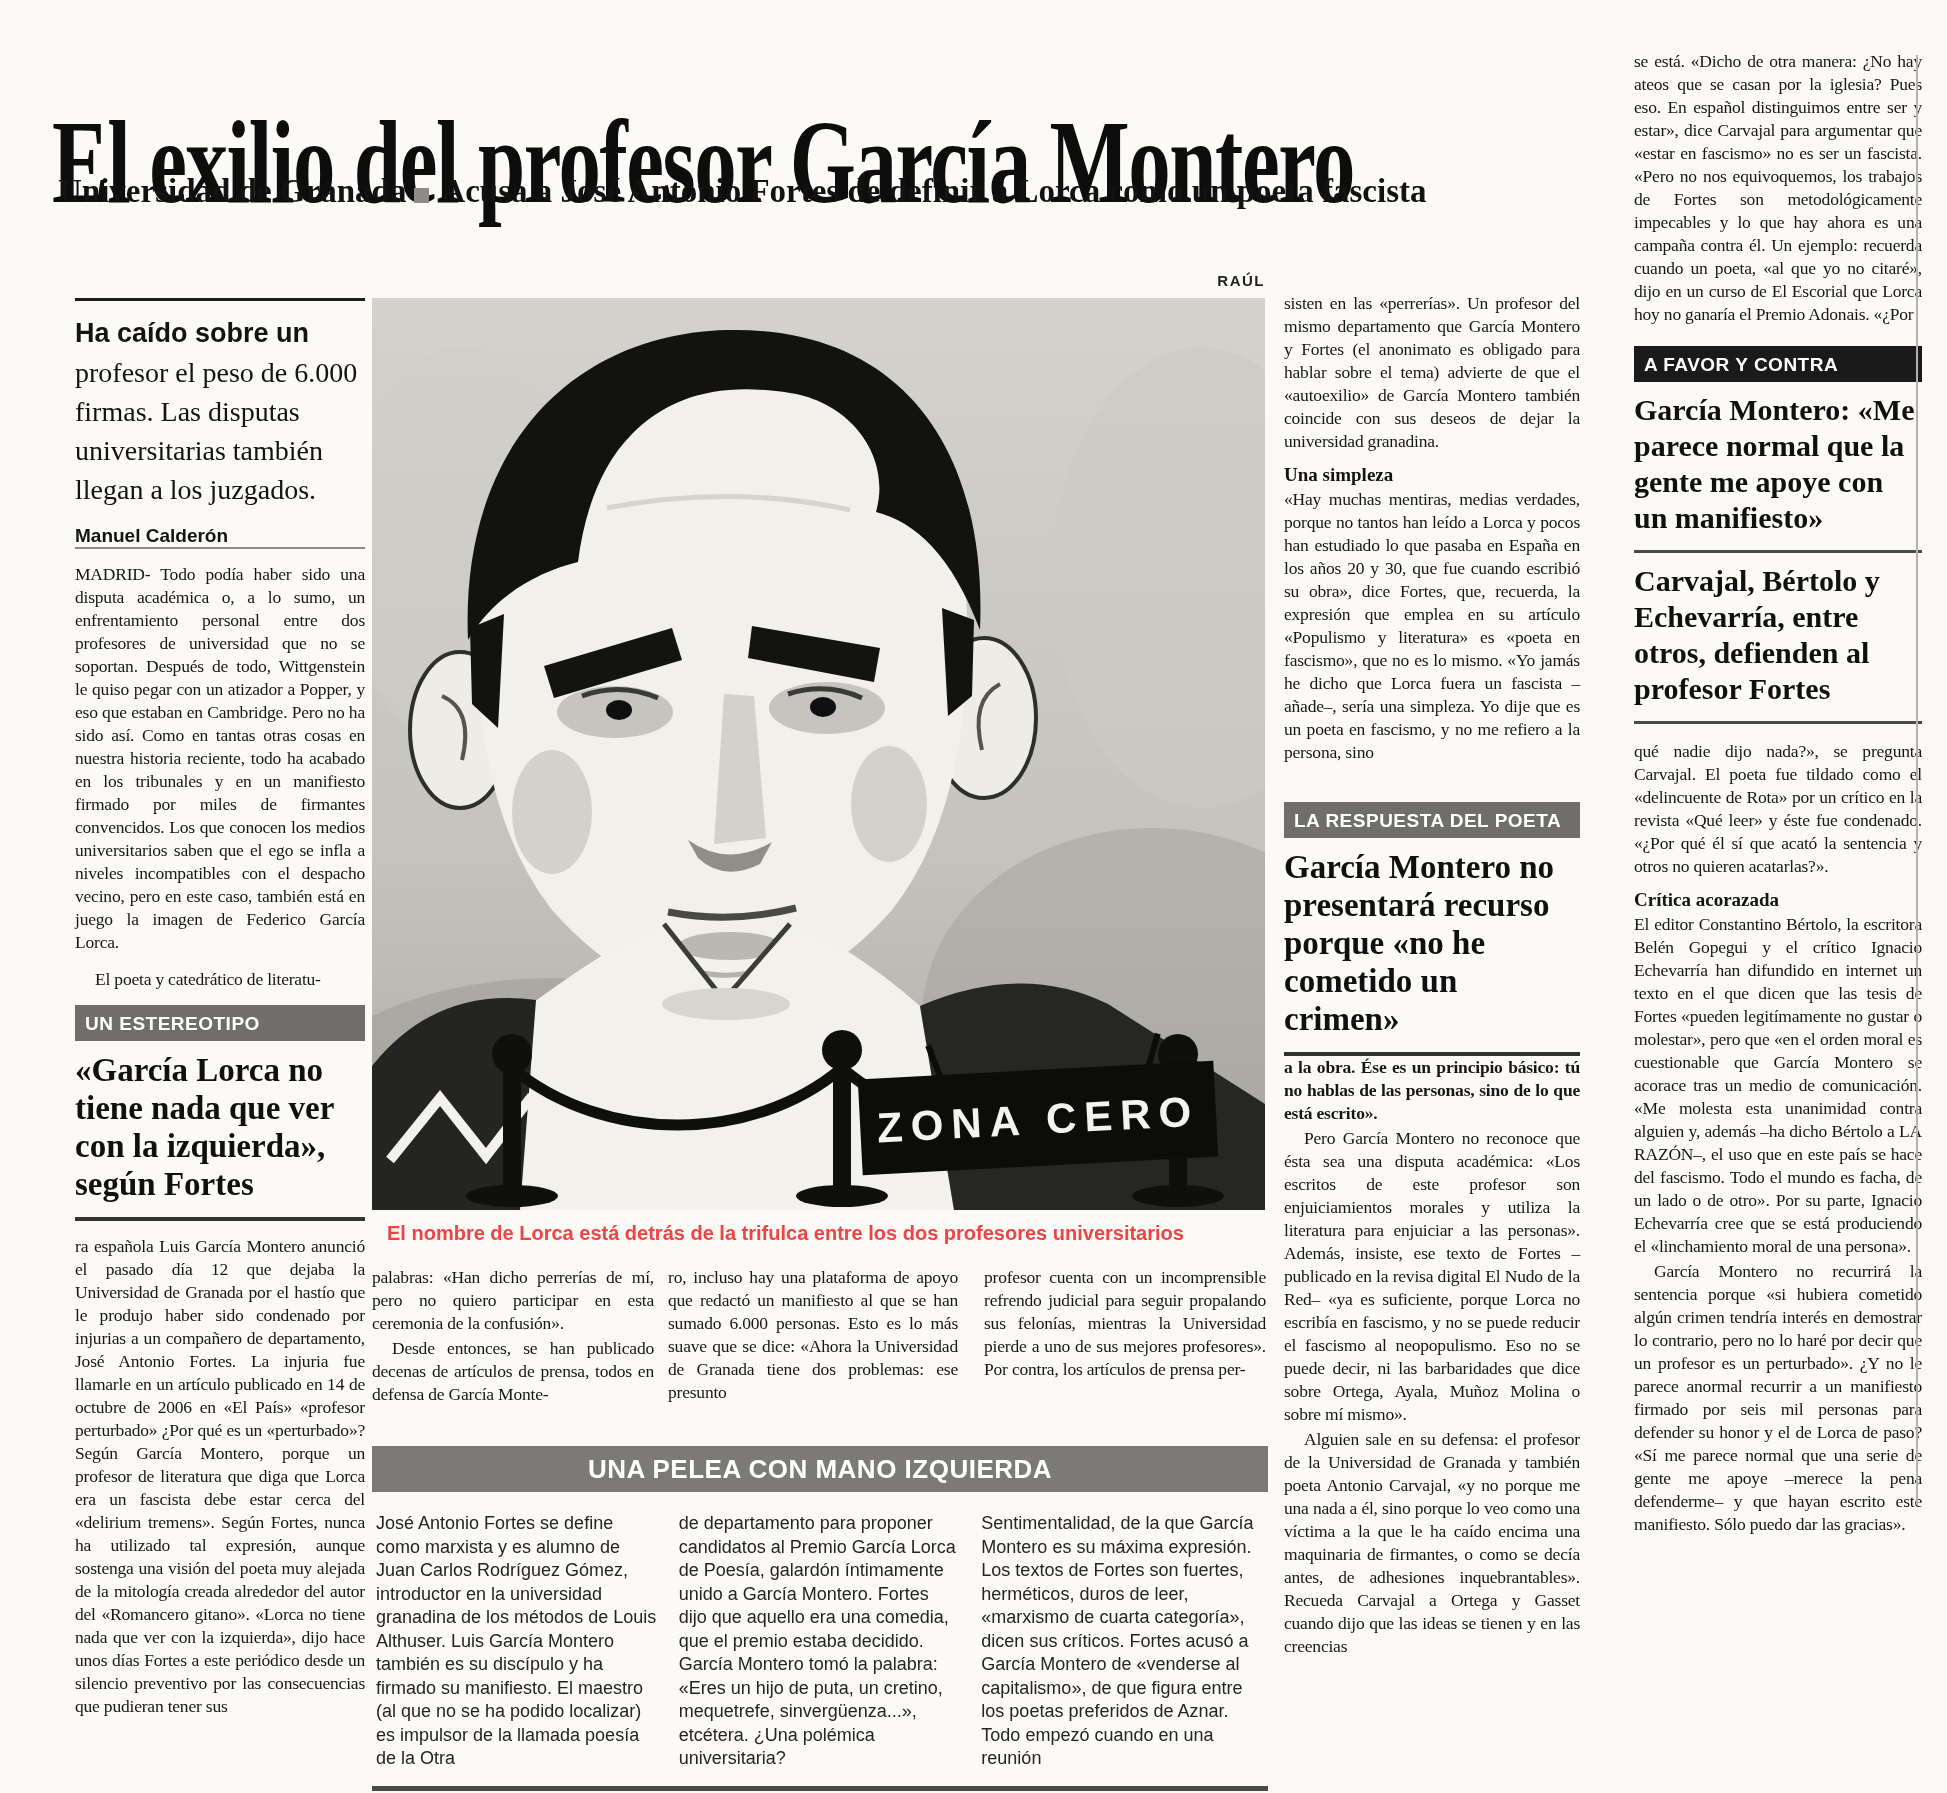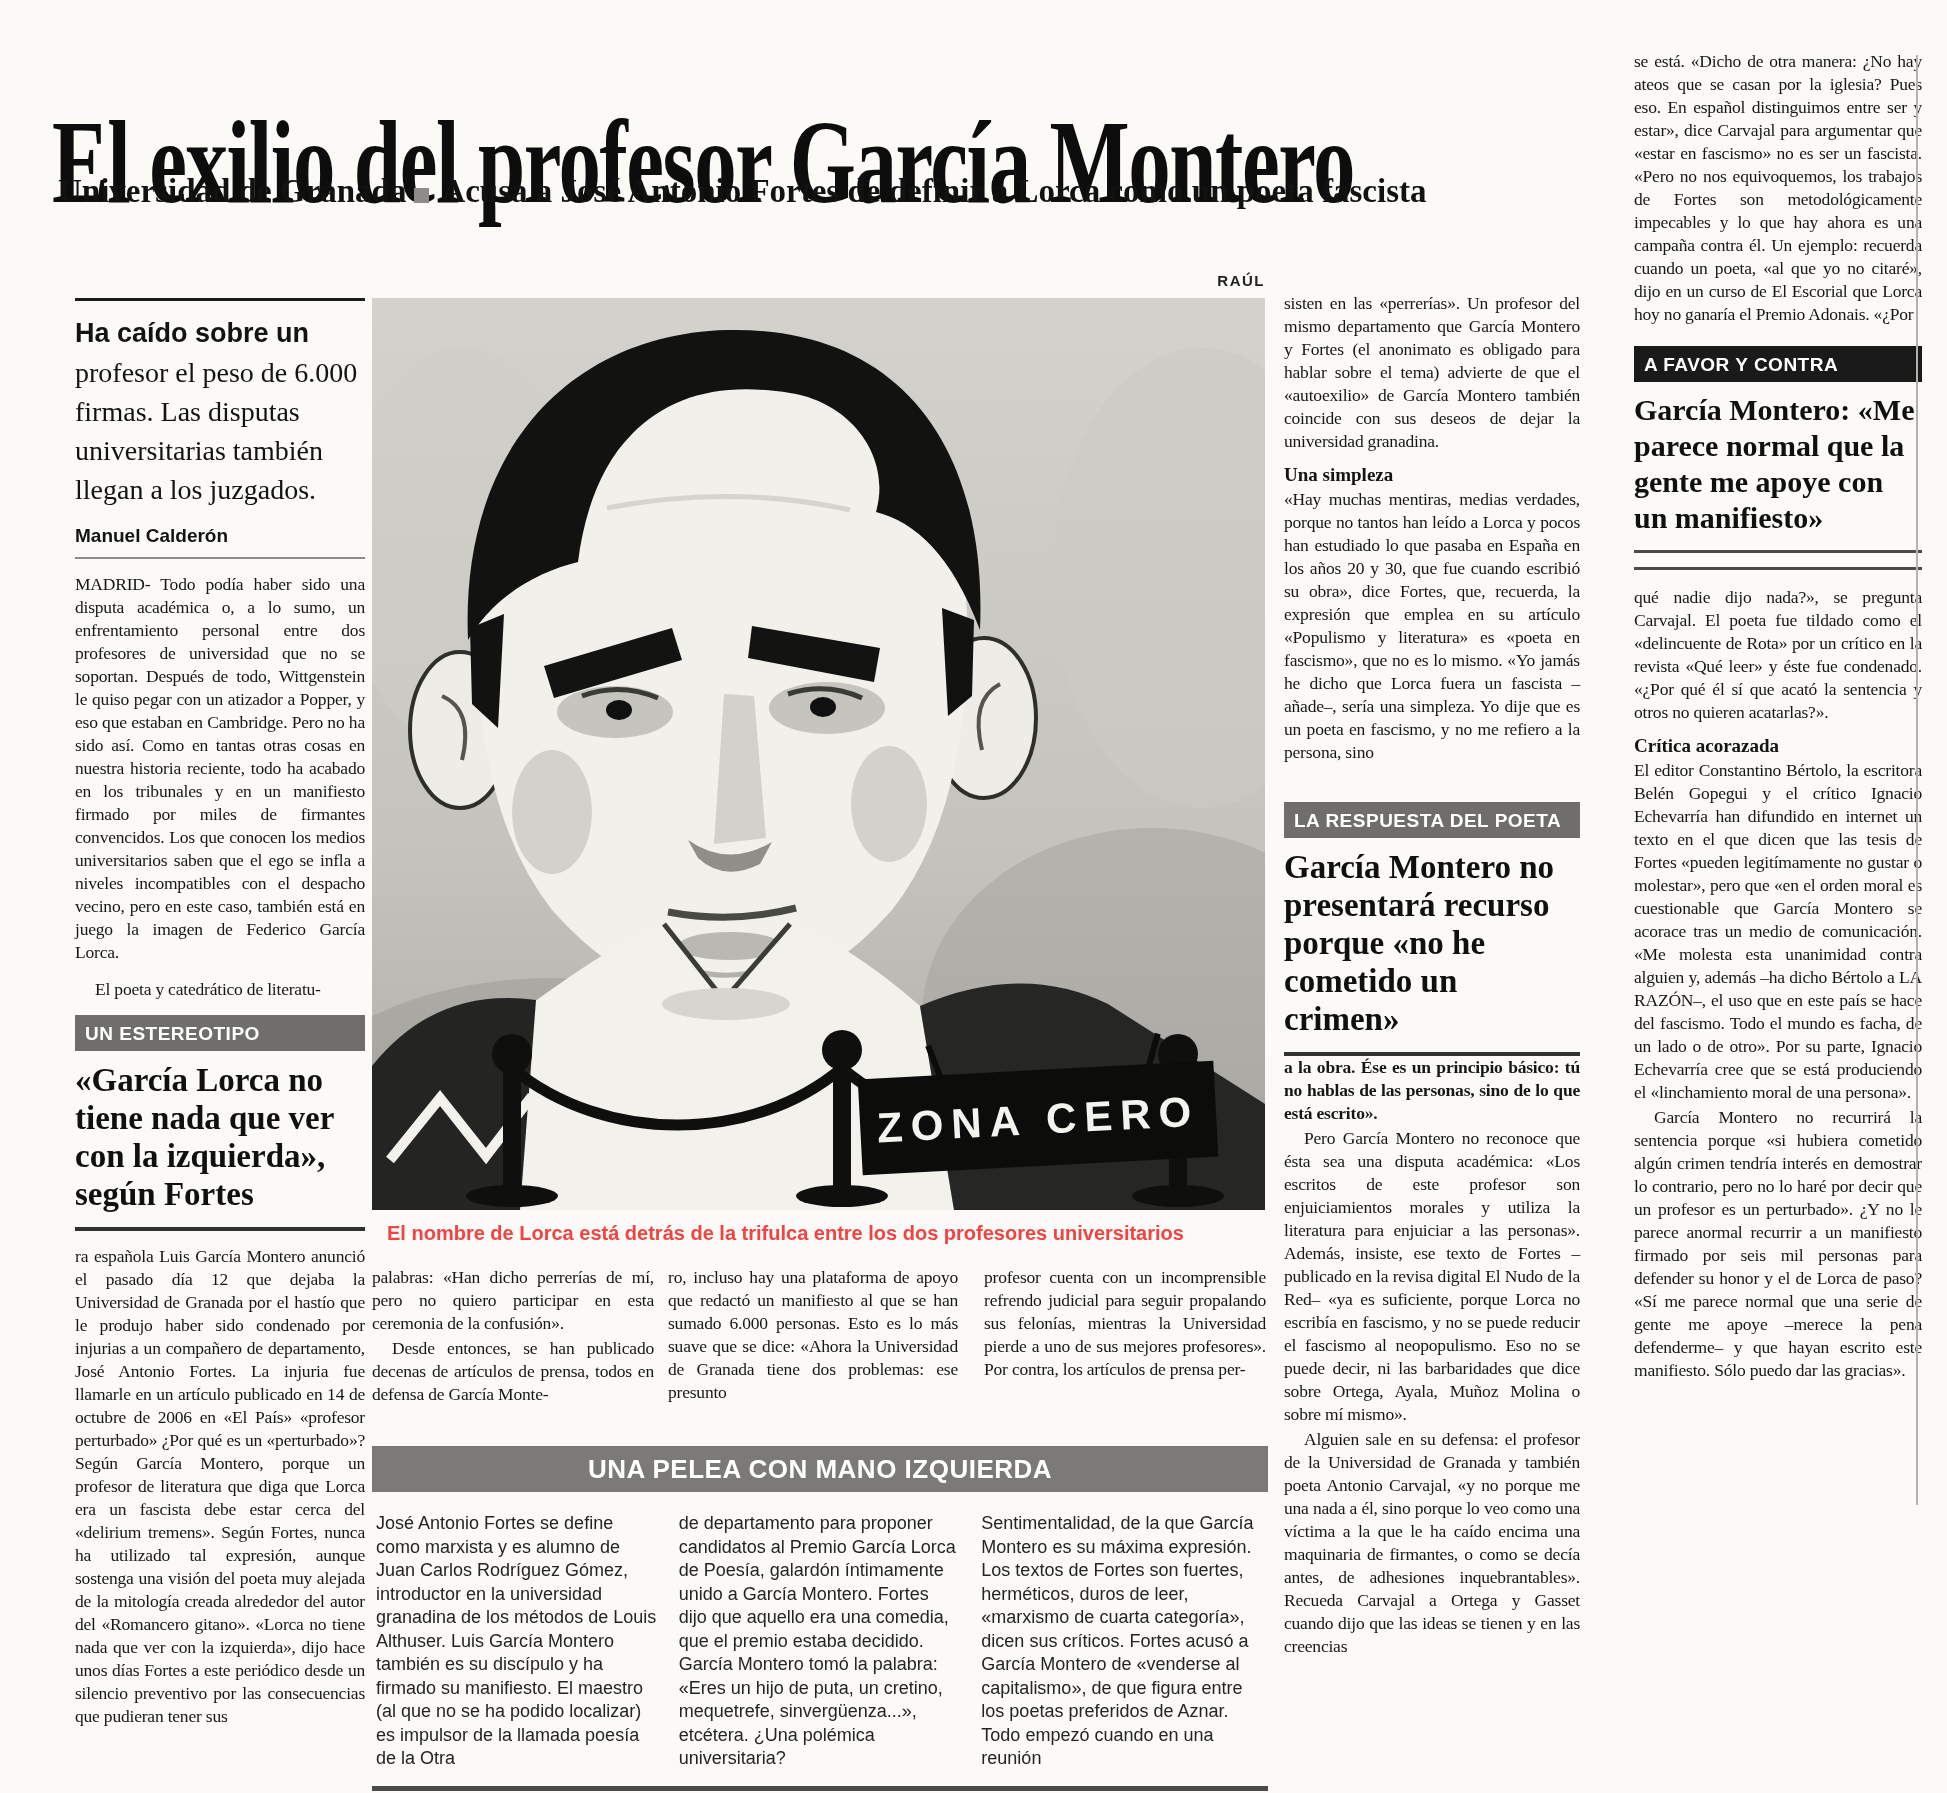--- a/index.html
+++ b/index.html
@@ -26,21 +26,21 @@
   .quote.q30{font-size:30px;line-height:36px;}
   .rule-heavy{border-top:4px solid #333330;margin-top:14px;}
   .rule-mid{border-top:3px solid #4a4a46;margin-top:14px;}
   .rule-top{border-top:3px solid #1d1d1b;}
   .inline-subhead{font-weight:700;font-size:19px;line-height:23px;margin:10px 0 2px;font-family:"Liberation Serif",serif;}
   
   #col1{left:75px;top:298px;width:290px;}
   .lead{margin:12px 0 0;font-size:28px;line-height:39px;color:#131313;}
   .lead-bold{font-family:"Liberation Sans",sans-serif;font-weight:700;font-size:27px;}
   .byline{margin-top:16px;font-family:"Liberation Sans",sans-serif;font-weight:700;font-size:19px;
-          padding-bottom:10px;border-bottom:2px solid #8c8b87;}
+          padding-bottom:0;border-bottom:2px solid #8c8b87;}
   #col1 .body-text{margin-top:14px;}
   #col1 .kicker{margin-top:14px;}
   
   #credit{position:absolute;left:372px;top:272px;width:893px;text-align:right;
           font-family:"Liberation Sans",sans-serif;font-weight:700;font-size:15px;letter-spacing:1.5px;color:#222;}
   #illustration{position:absolute;left:372px;top:298px;width:893px;height:912px;}
   #caption{position:absolute;left:372px;top:1222px;width:900px;font-family:"Liberation Sans",sans-serif;
            font-weight:700;font-size:20px;color:#ef4444;margin-left:15px;}
   
   #colA{left:372px;top:1266px;width:282px;}
@@ -198,20 +198,21 @@
     <p class="body-text" style="font-weight:bold;">a la obra. Ése es un principio básico: tú no hablas de las personas, sino de lo que está escrito».</p>
     <p class="body-text indent para-gap">Pero García Montero no reconoce que ésta sea una disputa académica: «Los escritos de este profesor son enjuiciamientos morales y utiliza la literatura para enjuiciar a las personas». Además, insiste, ese texto de Fortes –publicado en la revisa digital El Nudo de la Red– «ya es suficiente, porque Lorca no escribía en fascismo, y no se puede reducir el fascismo al neopopulismo. Eso no se puede decir, ni las barbaridades que dice sobre Ortega, Ayala, Muñoz Molina o sobre mí mismo».</p>
     <p class="body-text indent para-gap">Alguien sale en su defensa: el profesor de la Universidad de Granada y también poeta Antonio Carvajal, «y no porque me una nada a él, sino porque lo veo como una víctima a la que le ha caído encima una maquinaria de firmantes, o como se decía antes, de adhesiones inquebrantables». Recueda Carvajal a Ortega y Gasset cuando dijo que las ideas se tienen y en las creencias</p>
   </div>
 
   <div class="col" id="col5">
     <p class="body-text">se está. «Dicho de otra manera: ¿No hay ateos que se casan por la iglesia? Pues eso. En español distinguimos entre ser y estar», dice Carvajal para argumentar que «estar en fascismo» no es ser un fascista. «Pero no nos equivoquemos, los trabajos de Fortes son metodológicamente impecables y lo que hay ahora es una campaña contra él. Un ejemplo: recuerda cuando un poeta, «al que yo no citaré», dijo en un curso de El Escorial que Lorca hoy no ganaría el Premio Adonais. «¿Por</p>
     <span class="kicker black">A FAVOR Y CONTRA</span>
     <h2 class="quote q30">García Montero: «Me parece normal que la gente me apoye con un manifiesto»</h2>
     <div class="rule-mid"></div>
+    <h2 class="quote q30">Carvajal, Bértolo y Echevarría, entre otros, defienden al profesor Fortes</h2>
     <div class="rule-mid"></div>
     <p class="body-text" style="margin-top:16px;">qué nadie dijo nada?», se pregunta Carvajal. El poeta fue tildado como el «delincuente de Rota» por un crítico en la revista «Qué leer» y éste fue condenado. «¿Por qué él sí que acató la sentencia y otros no quieren acatarlas?».</p>
     <h3 class="inline-subhead">Crítica acorazada</h3>
     <p class="body-text">El editor Constantino Bértolo, la escritora Belén Gopegui y el crítico Ignacio Echevarría han difundido en internet un texto en el que dicen que las tesis de Fortes «pueden legitímamente no gustar o molestar», pero que «en el orden moral es cuestionable que García Montero se acorace tras un medio de comunicación. «Me molesta esta unanimidad contra alguien y, además –ha dicho Bértolo a LA RAZÓN–, el uso que en este país se hace del fascismo. Todo el mundo es facha, de un lado o de otro». Por su parte, Ignacio Echevarría cree que se está produciendo el «linchamiento moral de una persona».</p>
     <p class="body-text indent para-gap">García Montero no recurrirá la sentencia porque «si hubiera cometido algún crimen tendría interés en demostrar lo contrario, pero no lo haré por decir que un profesor es un perturbado». ¿Y no le parece anormal recurrir a un manifiesto firmado por seis mil personas para defender su honor y el de Lorca de paso? «Sí me parece normal que una serie de gente me apoye –merece la pena defenderme– y que hayan escrito este manifiesto. Sólo puedo dar las gracias».</p>
   </div>
 
   <div id="right-rule"></div>
 
 </div>

